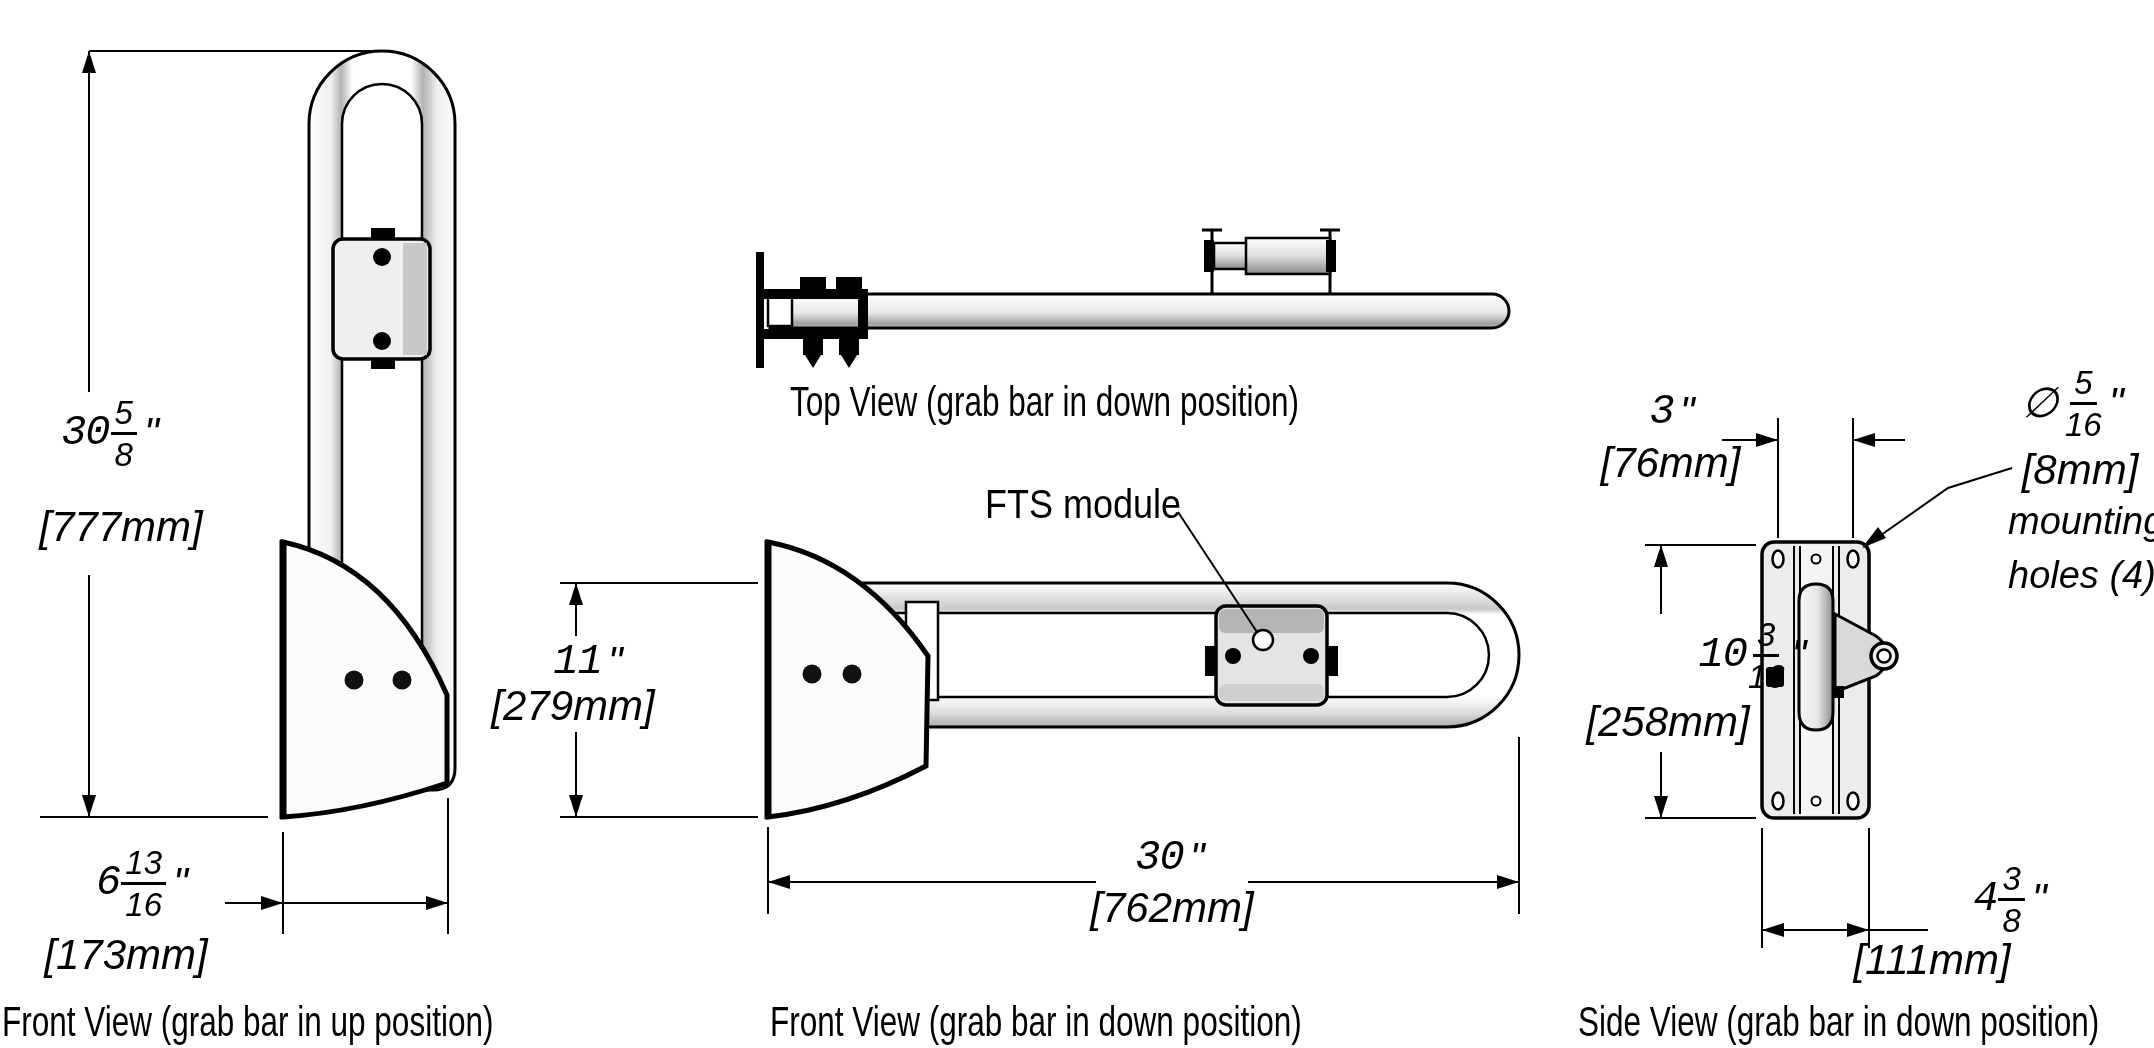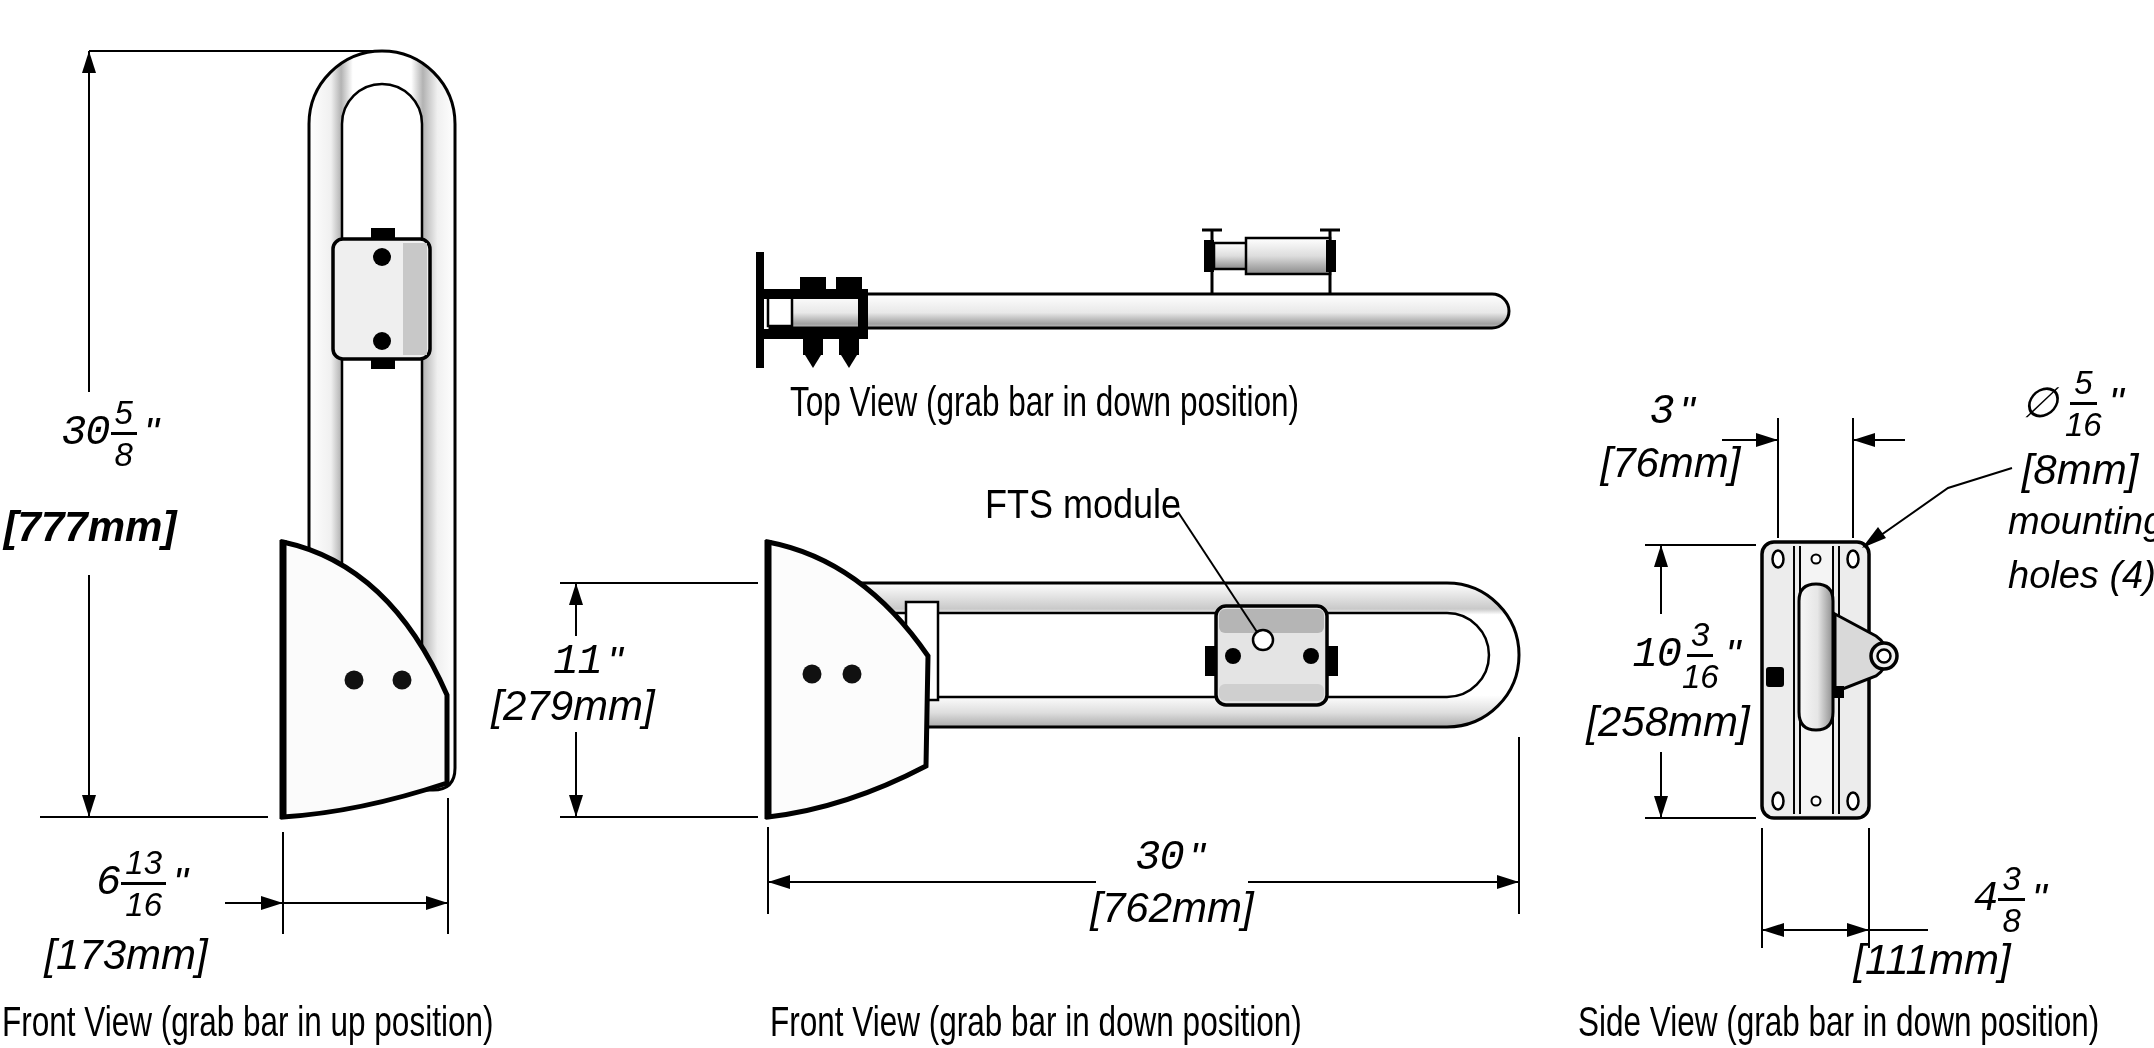--- a/index.html
+++ b/index.html
@@ -213,21 +213,21 @@
   </svg>
 
   <div class="dim" style="left:30px;top:396px;width:160px;">
     <span class="whole">30</span>
       <span class="frac">
         <span class="fnum">5</span>
         <span class="fden">8</span>
       </span>
       <span class="unit">"</span>
   </div>
-  <div class="dim" style="left:0;top:505px;width:180px;font-weight:bold;">
+  <div class="dim" style="left:31px;top:505px;width:180px;">
     <span>[777mm]</span>
   </div>
 
   <div class="dim" style="left:52px;top:846px;width:180px;">
     <span class="whole">6</span>
       <span class="frac">
         <span class="fnum">13</span>
         <span class="fden">16</span>
       </span>
       <span class="unit">"</span>
@@ -271,21 +271,21 @@
   <div class="dim" style="left:2020px;top:448px;width:120px;">
     <span>[8mm]</span>
   </div>
   <div class="dim leftal" style="left:2008px;top:502px;width:146px;font-size:38px;">
     <span>mounting</span>
   </div>
   <div class="dim leftal" style="left:2008px;top:556px;width:146px;font-size:38px;">
     <span>holes (4)</span>
   </div>
 
-  <div class="dim" style="left:1604px;top:618px;width:165px;">
+  <div class="dim" style="left:1670px;top:618px;width:165px;">
     <span class="whole">10</span>
       <span class="frac">
         <span class="fnum">3</span>
         <span class="fden">16</span>
       </span>
       <span class="unit">"</span>
   </div>
   <div class="dim" style="left:1583px;top:700px;width:170px;">
     <span>[258mm]</span>
   </div>

